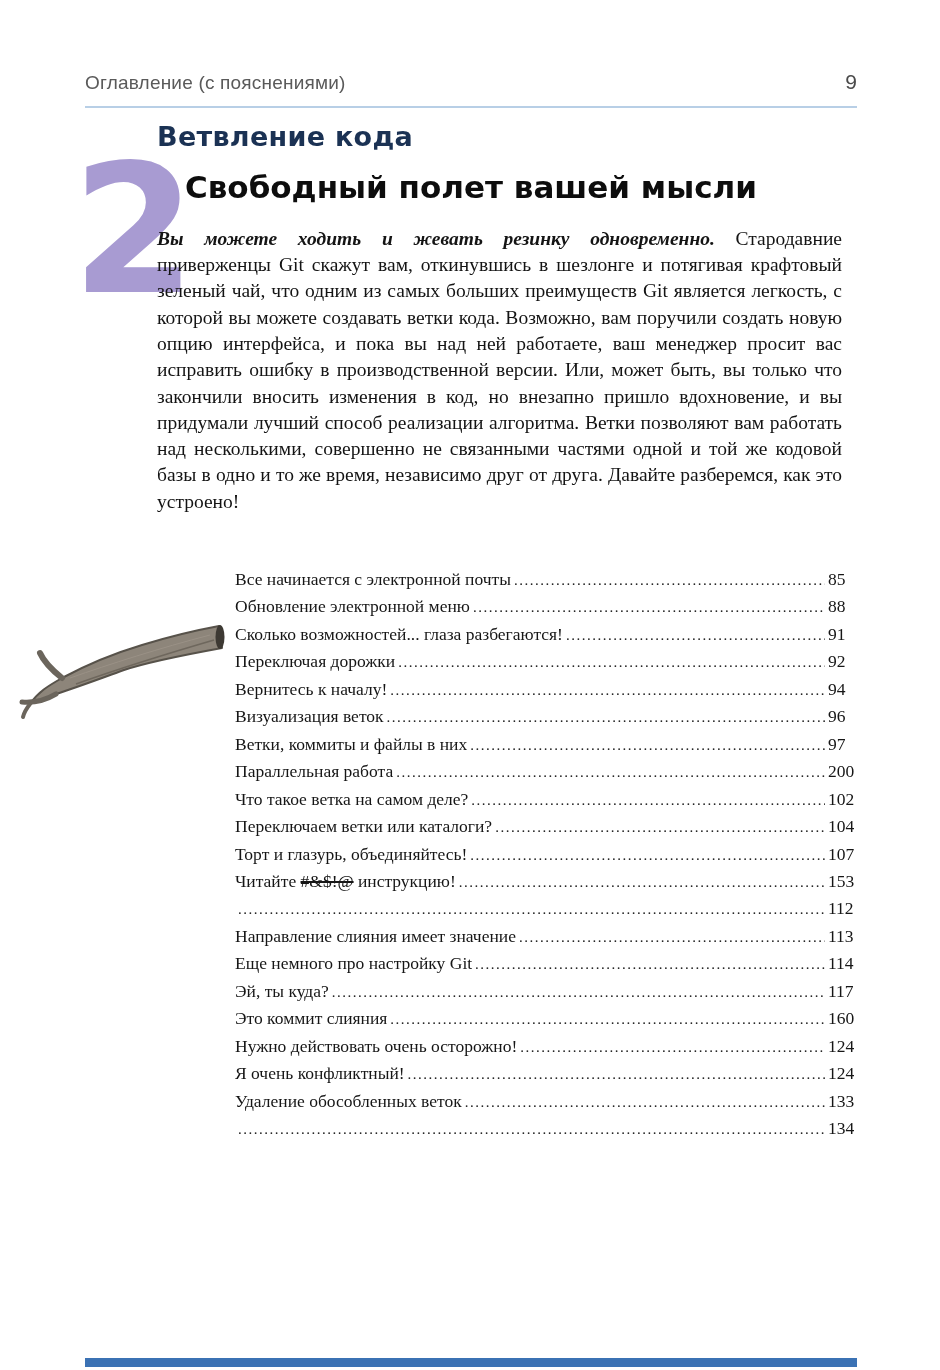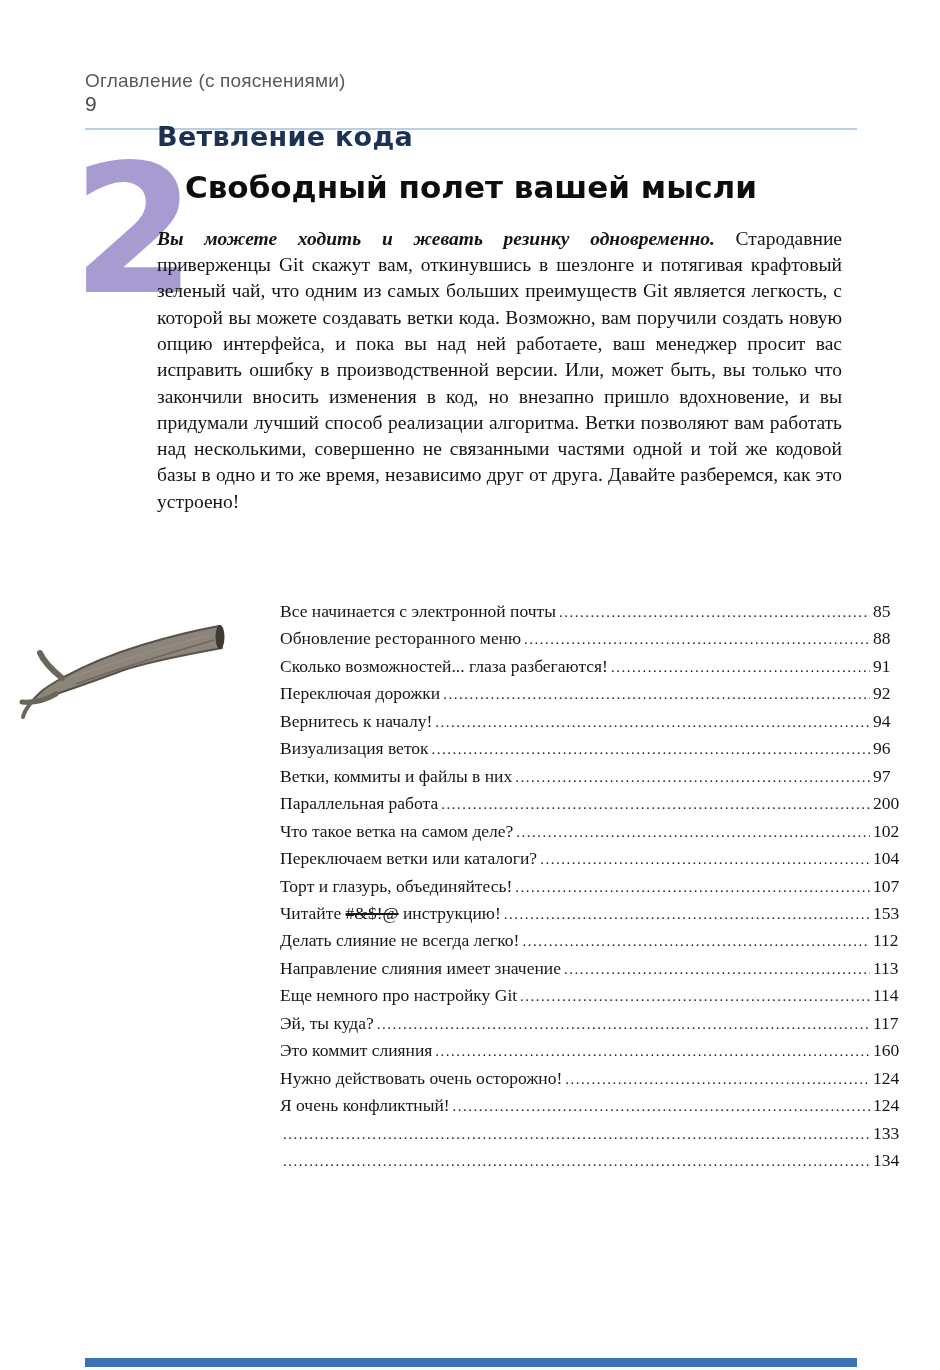--- a/index.html
+++ b/index.html
@@ -11,21 +11,20 @@
     font-family:"Liberation Serif", serif;
     color:#1a1a1a;
   }
   
   .runhead{
     position:absolute;left:85px;top:70px;width:772px;
     display:flex;justify-content:space-between;align-items:baseline;
     border-bottom:2px solid #b8cfe6;
     padding-bottom:12px;
     font-family:"Liberation Sans", sans-serif;
-    flex-direction:column;
   }
   .runhead-title{font-size:19px;color:#5a5a5a;letter-spacing:.2px;}
   .runhead-page{font-size:21px;color:#4a4a4a;}
   
   .chapter-number{
     position:absolute;left:72px;top:142px;
     font-family:"DejaVu Sans", sans-serif;
     font-weight:bold;
     font-size:178px;line-height:1;
     color:#a89bd2;
@@ -55,21 +54,21 @@
     text-align:justify;
     color:#141414;
   }
   .lead b{font-family:"Liberation Serif", serif;font-style:italic;}
   
   .branch-art{
     position:absolute;left:14px;top:612px;width:216px;height:116px;
   }
   
   .toc{
-    position:absolute;left:235px;top:598px;width:623px;margin-left:45px;
+    position:absolute;left:235px;top:566px;width:623px;
   }
   .toc-row{
     display:flex;align-items:baseline;
     font-size:17.5px;line-height:26.45px;
     color:#161616;
   }
   .toc-label{white-space:nowrap;}
   .toc-dots{
     flex:1;overflow:hidden;white-space:nowrap;
     margin:0 3px;
@@ -115,21 +114,21 @@
     <ellipse cx="206" cy="25" rx="4.5" ry="12" fill="#3d3933"></ellipse>
   </svg>
 
   <div class="toc">
       <div class="toc-row">
         <span class="toc-label">Все начинается с электронной почты</span>
         <span class="toc-dots"></span>
         <span class="toc-page">85</span>
       </div>
       <div class="toc-row">
-        <span class="toc-label">Обновление ресторанного меню</span>
+        <span class="toc-label">Обновление электронной меню</span>
         <span class="toc-dots"></span>
         <span class="toc-page">88</span>
       </div>
       <div class="toc-row">
         <span class="toc-label">Сколько возможностей... глаза разбегаются!</span>
         <span class="toc-dots"></span>
         <span class="toc-page">91</span>
       </div>
       <div class="toc-row">
         <span class="toc-label">Переключая дорожки</span>
@@ -170,21 +169,20 @@
         <span class="toc-label">Торт и глазурь, объединяйтесь!</span>
         <span class="toc-dots"></span>
         <span class="toc-page">107</span>
       </div>
       <div class="toc-row">
         <span class="toc-label">Читайте <span class="struck">#&amp;$!@</span> инструкцию!</span>
         <span class="toc-dots"></span>
         <span class="toc-page">153</span>
       </div>
       <div class="toc-row">
-        <span class="toc-label">Делать слияние не всегда легко!</span>
         <span class="toc-dots"></span>
         <span class="toc-page">112</span>
       </div>
       <div class="toc-row">
         <span class="toc-label">Направление слияния имеет значение</span>
         <span class="toc-dots"></span>
         <span class="toc-page">113</span>
       </div>
       <div class="toc-row">
         <span class="toc-label">Еще немного про настройку Git</span>
@@ -205,20 +203,21 @@
         <span class="toc-label">Нужно действовать очень осторожно!</span>
         <span class="toc-dots"></span>
         <span class="toc-page">124</span>
       </div>
       <div class="toc-row">
         <span class="toc-label">Я очень конфликтный!</span>
         <span class="toc-dots"></span>
         <span class="toc-page">124</span>
       </div>
       <div class="toc-row">
+        <span class="toc-label">Удаление обособленных веток</span>
         <span class="toc-dots"></span>
         <span class="toc-page">133</span>
       </div>
       <div class="toc-row">
         <span class="toc-dots"></span>
         <span class="toc-page">134</span>
       </div>
     </div>
 
   <div class="footer-bar"></div>

